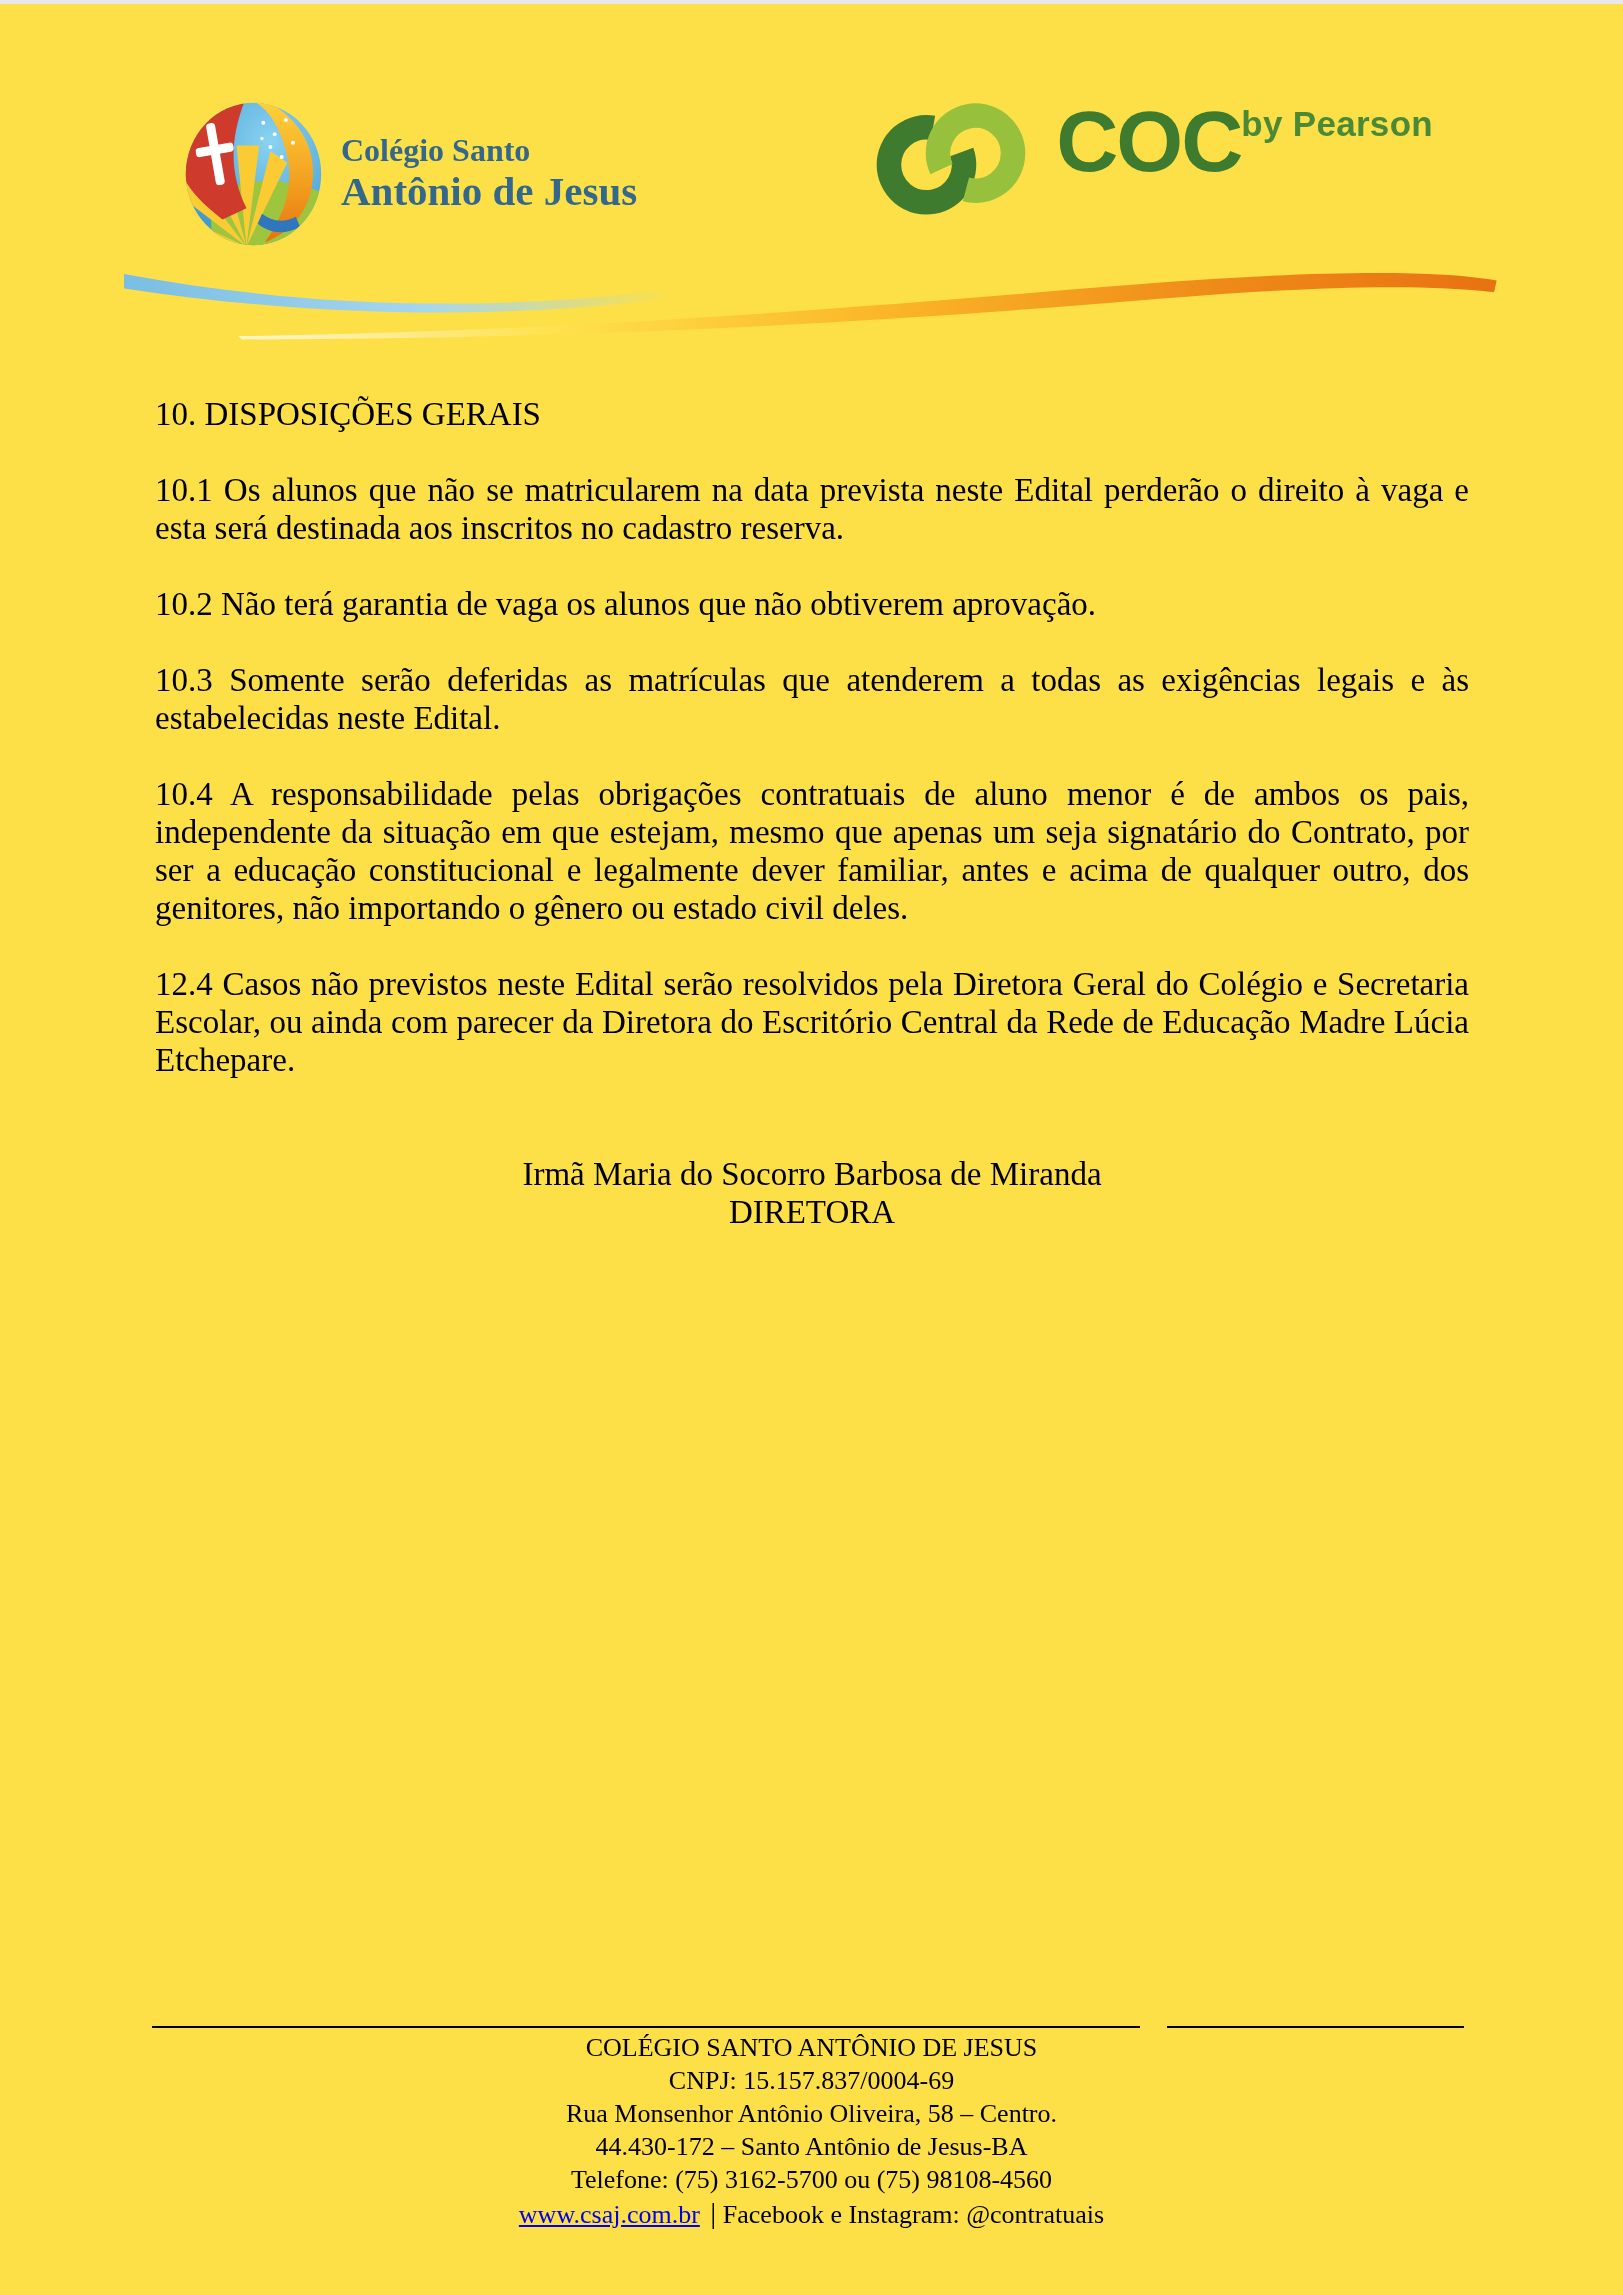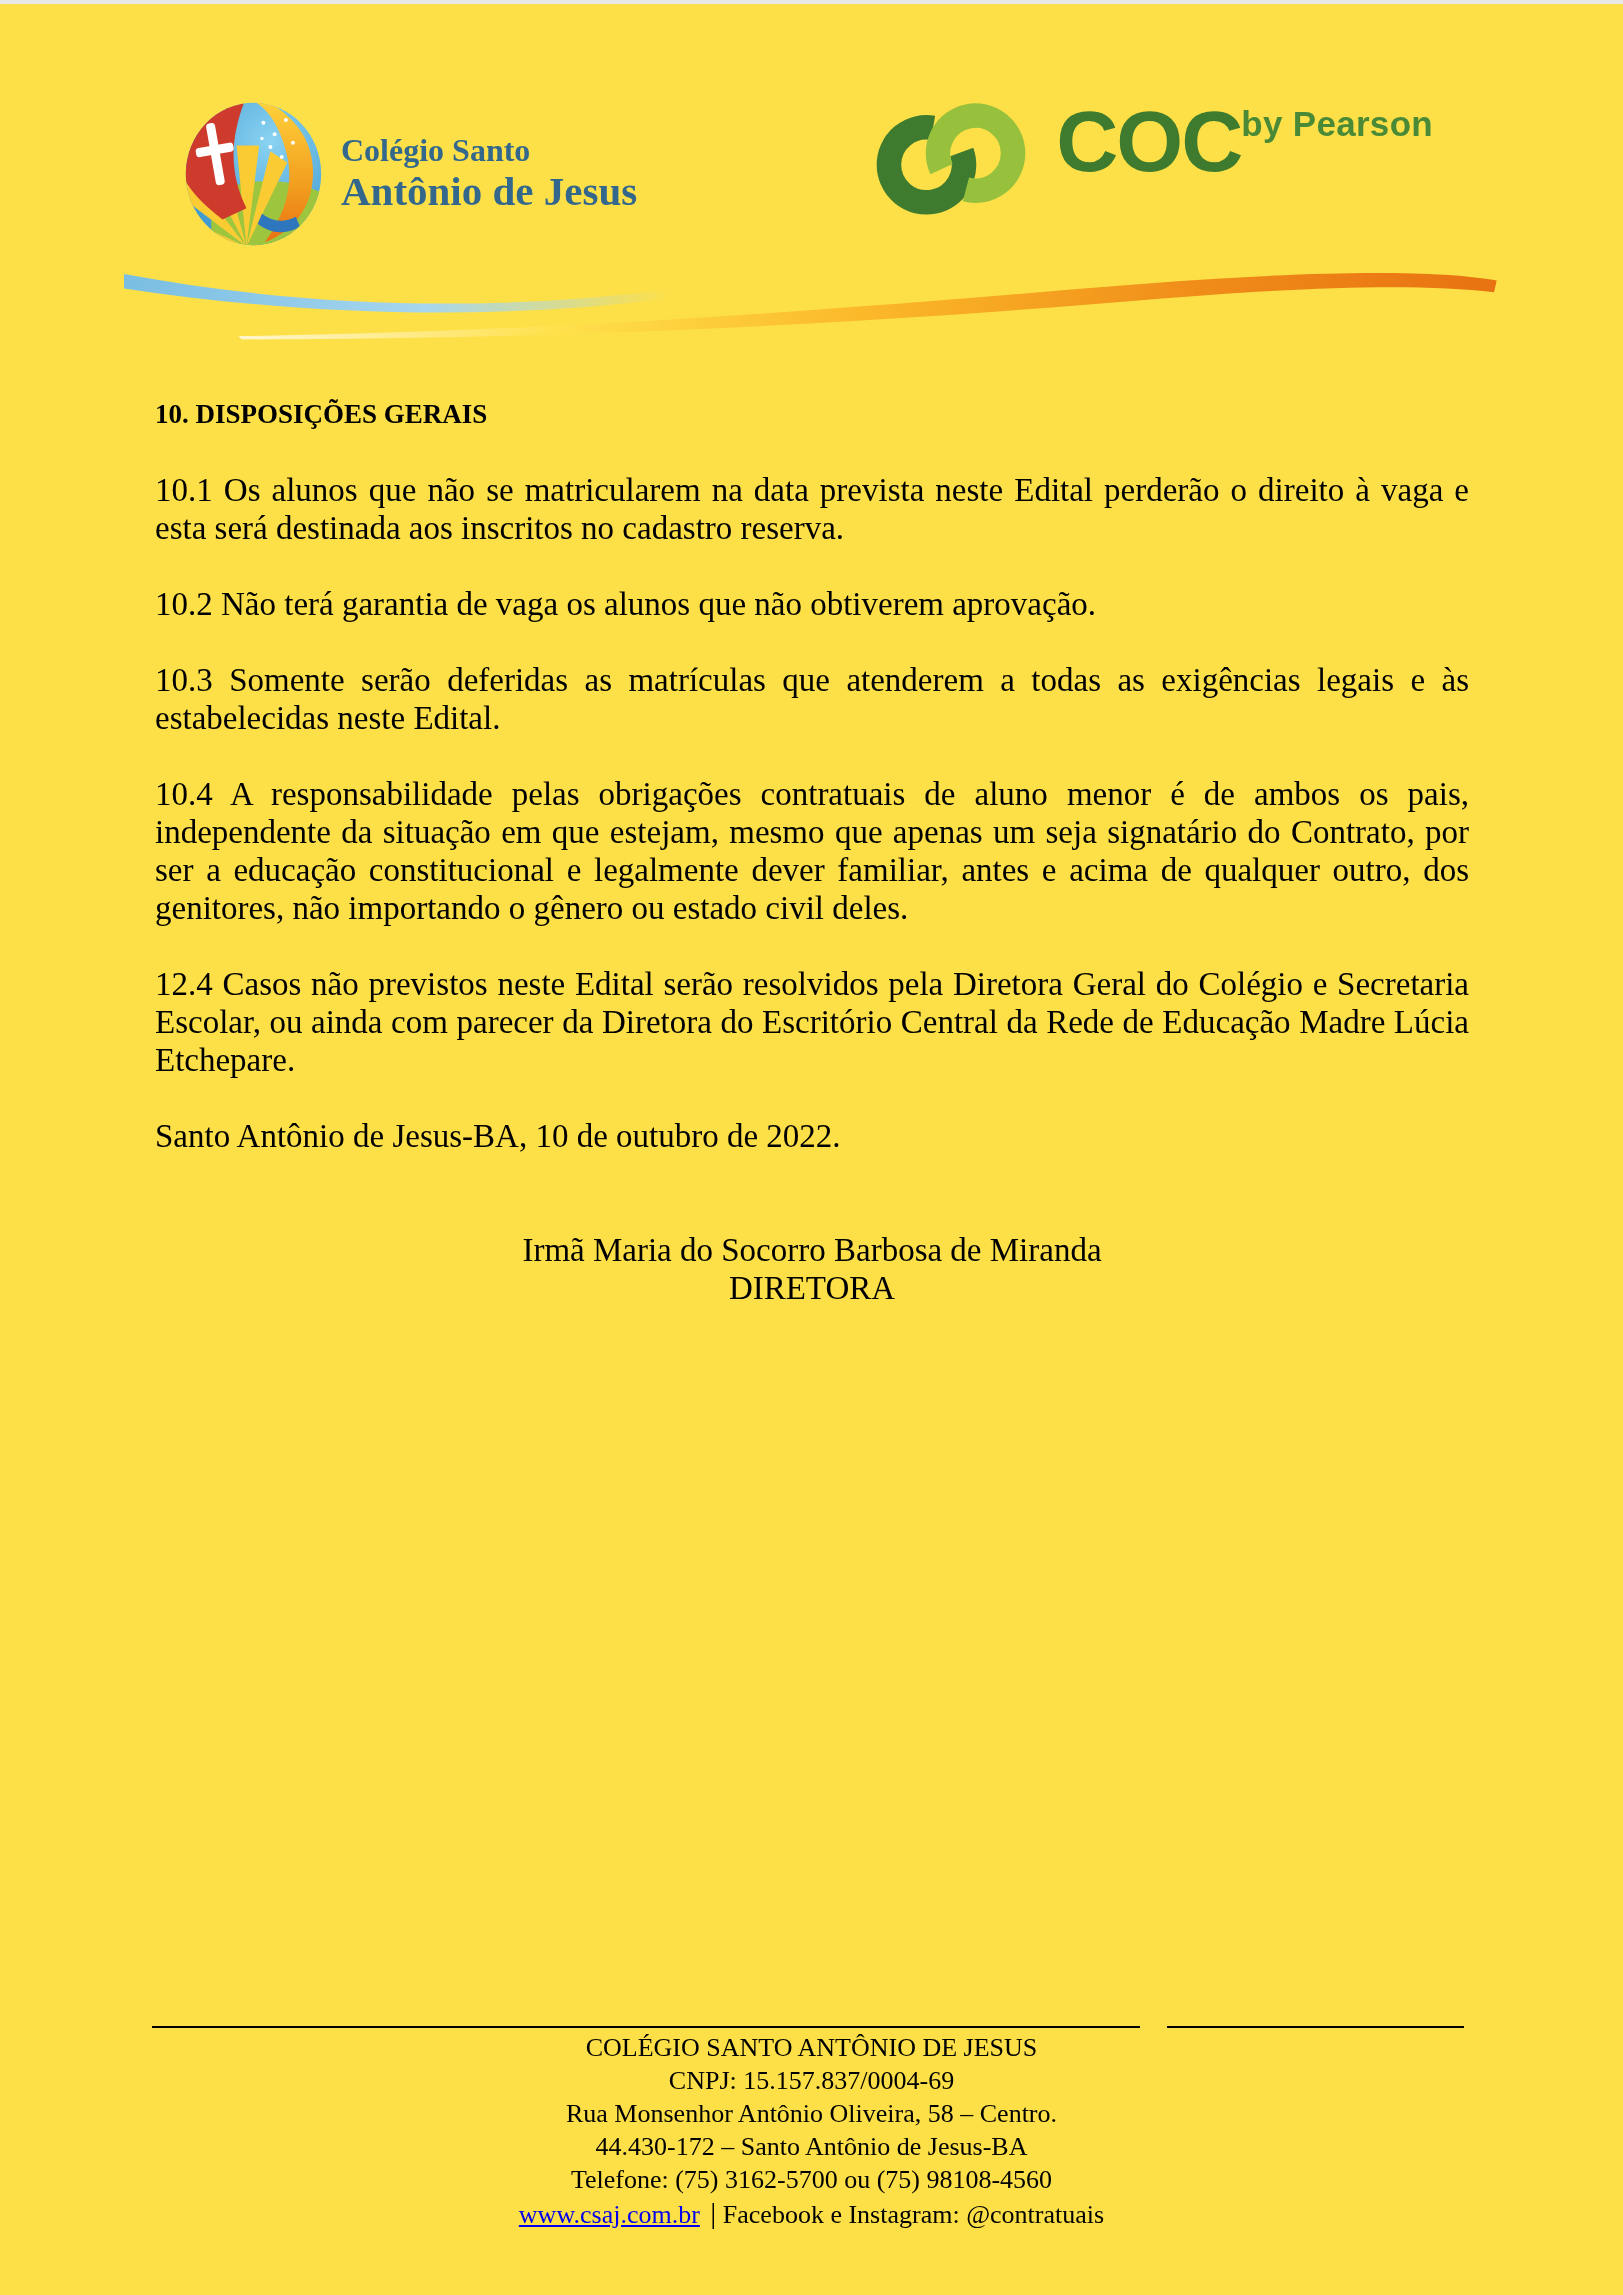--- a/index.html
+++ b/index.html
@@ -31,21 +31,21 @@
   .coc-sub{font-size:35px;line-height:1;font-weight:700;color:#4A8A37;margin-top:5.2px;letter-spacing:0.3px;}
 
   
   .swoosh{position:absolute;top:253px;left:124px;width:1374px;height:85px;}
 
   
   .content{
     position:absolute;top:391px;left:155px;width:1314px;
     font-size:33px;line-height:38px;
   }
-  .content h1{font-size:27px;line-height:38px;font-weight:bold;margin:0;}
+  .content h1{font-size:33px;line-height:38px;font-weight:normal;margin:0;}
   .content p{margin:38px 0 0 0;}
   .content p.just{text-align:justify;}
   .sig{margin-top:76px;text-align:center;}
   .sig div{line-height:38px;}
 
   
   .ftr{
     position:absolute;left:0;top:2010px;width:1623px;
     text-align:center;font-size:26px;line-height:33px;
   }
@@ -156,21 +156,20 @@
     <path d="M 175,121 C 700,114 1150,74 1520,44 C 1760,24 1990,16 2098,36 L 2094,54 C 1975,40 1795,46 1555,66 C 1175,98 715,126 180,126 Z" fill="url(#orgG)"></path>
   </svg>
 
   <main class="content">
     <h1>10. DISPOSIÇÕES GERAIS</h1>
     <p class="just">10.1 Os alunos que não se matricularem na data prevista neste Edital perderão o direito à vaga e esta será destinada aos inscritos no cadastro reserva.</p>
     <p class="just">10.2 Não terá garantia de vaga os alunos que não obtiverem aprovação.</p>
     <p class="just">10.3 Somente serão deferidas as matrículas que atenderem a todas as exigências legais e às estabelecidas neste Edital.</p>
     <p class="just">10.4 A responsabilidade pelas obrigações contratuais de aluno menor é de ambos os pais, independente da situação em que estejam, mesmo que apenas um seja signatário do Contrato, por ser a educação constitucional e legalmente dever familiar, antes e acima de qualquer outro, dos genitores, não importando o gênero ou estado civil deles.</p>
     <p class="just">12.4 Casos não previstos neste Edital serão resolvidos pela Diretora Geral do Colégio e Secretaria Escolar, ou ainda com parecer da Diretora do Escritório Central da Rede de Educação Madre Lúcia Etchepare.</p>
-    <p>Santo Antônio de Jesus-BA, 10 de outubro de 2022.</p>
     <div class="sig">
       <div>Irmã Maria do Socorro Barbosa de Miranda</div>
       <div>DIRETORA</div>
     </div>
   </main>
 
   <footer class="ftr">
     <div class="rule">
       <span class="seg1"></span>
       <span class="seg2"></span>

